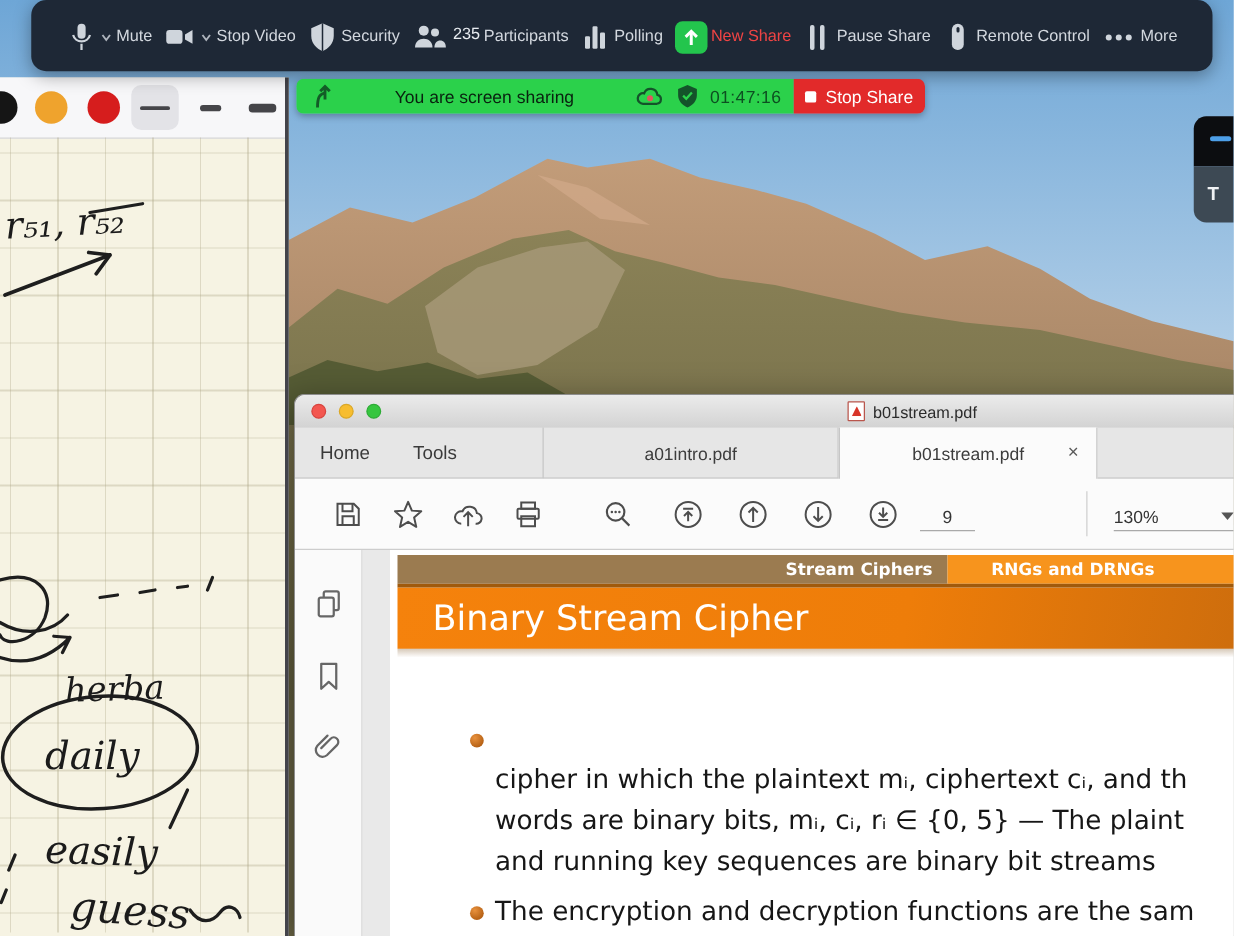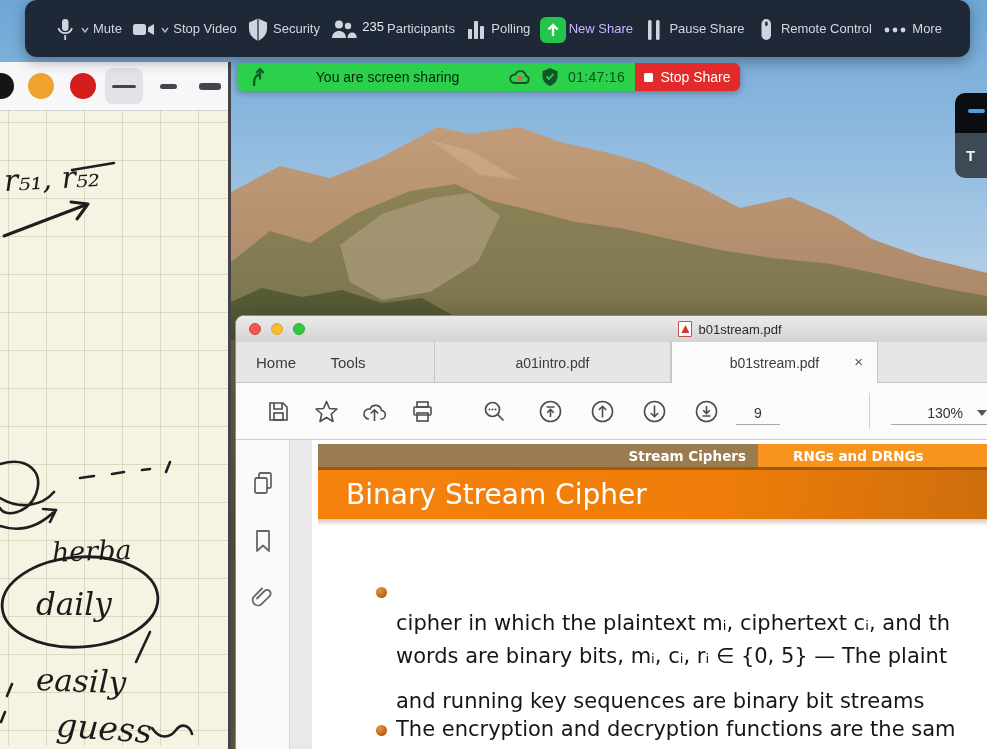--- a/index.html
+++ b/index.html
@@ -11,21 +11,21 @@
   
   #wallpaper{left:0;top:0;width:987px;height:749px;z-index:0;}
 
   
   #zoom-toolbar{left:25px;top:0;width:945px;height:57px;background:#1e2836;border-radius:12px;
     z-index:50;display:flex;justify-content:space-between;align-items:center;padding:0 28px;box-sizing:border-box;
     box-shadow:0 4px 14px rgba(0,0,0,.35);}
   .zi{display:flex;flex-direction:row;align-items:center;justify-content:center;gap:3px;cursor:pointer;position:relative;}
   .zi-iconrow{display:flex;align-items:flex-end;gap:3px;height:28px;}
   .zi-label{font-size:13px;color:#d3d8df;white-space:nowrap;}
-  .zi-label.green{color:#c4b5fd;}
+  .zi-label.green{color:#ef4444;}
   .zi .badge{font-size:13px;color:#e8ecf1;margin-left:2px;margin-bottom:9px;}
   .chev{width:10px;height:10px;margin-bottom:8px;}
   .newshare-box{width:26px;height:26px;background:#23c54d;border-radius:6px;display:flex;align-items:center;justify-content:center;}
 
   
   #share-bar{left:237px;top:63px;width:503px;height:28px;z-index:60;display:flex;border-radius:6px;overflow:hidden;
     box-shadow:0 2px 6px rgba(0,0,0,.3);}
   #share-bar .green{flex:1;background:#2bd14b;display:flex;align-items:center;gap:9px;padding:0 10px;}
   #share-msg{flex:1;text-align:center;font-size:14px;color:#09220f;}
   #share-timer{font-size:14px;color:#0d4f21;font-weight:500;letter-spacing:.3px;}
@@ -69,21 +69,21 @@
   .menu-tab{top:26px;height:41px;display:flex;align-items:center;justify-content:center;font-size:15px;color:#3a3a3a;cursor:pointer;}
   .tab-div{top:26px;width:1px;height:41px;background:#c6c6c6;}
   .doc-tab{top:26px;height:41px;display:flex;align-items:center;justify-content:center;font-size:14px;color:#3c3c3c;cursor:pointer;box-sizing:border-box;}
   #tab-active{background:#fbfbfb;border-left:1px solid #c6c6c6;border-right:1px solid #c6c6c6;height:42px;}
   #tab-close{position:absolute;right:14px;top:12px;font-size:15px;color:#5a5a5a;line-height:15px;cursor:pointer;}
   #pdf-toolbar{left:0;top:67px;width:988px;height:57px;background:#fbfbfb;border-bottom:1px solid #cdcdcd;box-sizing:border-box;}
   .tb-ico{top:16px;width:25px;height:25px;cursor:pointer;}
   #page-input{left:500px;top:22px;width:44px;text-align:center;font-size:14px;color:#333;border-bottom:1.5px solid #a9a9a9;padding-bottom:3px;cursor:text;}
   #page-of{left:550px;top:23px;font-size:14px;color:#3d3d3d;margin-top:40px;}
   #tb-sep{left:633px;top:10px;width:1px;height:36px;background:#cfcfcf;}
-  #zoom-select{left:655px;top:22px;width:96px;border-bottom:1.5px solid #a9a9a9;padding-bottom:3px;display:flex;align-items:center;justify-content:flex-end;gap:14px;cursor:pointer;}
+  #zoom-select{left:655px;top:22px;width:96px;border-bottom:1.5px solid #a9a9a9;padding-bottom:3px;display:flex;align-items:center;justify-content:space-between;gap:14px;cursor:pointer;}
   #zoom-select span{font-size:14px;color:#333;}
   #zoom-caret{width:0;height:0;border-left:5px solid transparent;border-right:5px solid transparent;border-top:6px solid #555;}
 
   #pdf-content{left:0;top:124px;width:988px;height:310px;background:#e9e9e9;}
   #pdf-sidebar{left:0;top:0;width:54px;height:310px;background:#fafafa;border-right:1px solid #d8d8d8;box-sizing:border-box;}
   .sb-ico{left:14px;width:26px;height:26px;cursor:pointer;}
   #pdf-page{left:76px;top:0;width:912px;height:310px;background:#fff;overflow:hidden;}
 
   #slide-nav{left:6px;top:4px;width:906px;height:23px;display:flex;}
   #slide-nav .brown{width:440px;background:#9b7b50;display:flex;align-items:center;justify-content:flex-end;padding-right:12px;box-sizing:border-box;}
@@ -437,20 +437,20 @@
           </div>
         </div>
         <div id="slide-titlebar" class="abs">
           <span>Binary Stream Cipher</span>
         </div>
         <div id="slide-shadow" class="abs"></div>
 
         <div class="bullet-ball abs" style="left:64px;top:147px;"></div>
         <div class="slide-line abs" style="top:171px;">cipher in which the plaintext mᵢ, ciphertext cᵢ, and th</div>
         <div class="slide-line abs" style="top:204px;">words are binary bits, mᵢ, cᵢ, rᵢ ∈ {0, 5} — The plaint</div>
-        <div class="slide-line abs" style="top:237px;margin-top:12px;">and running key sequences are binary bit streams</div>
+        <div class="slide-line abs" style="top:237px;">and running key sequences are binary bit streams</div>
         <div class="bullet-ball abs" style="left:64px;top:285px;"></div>
         <div class="slide-line abs" style="top:277px;">The encryption and decryption functions are the sam</div>
       </div>
     </div>
   </div>
 
 </div>
 
 </body></html>

